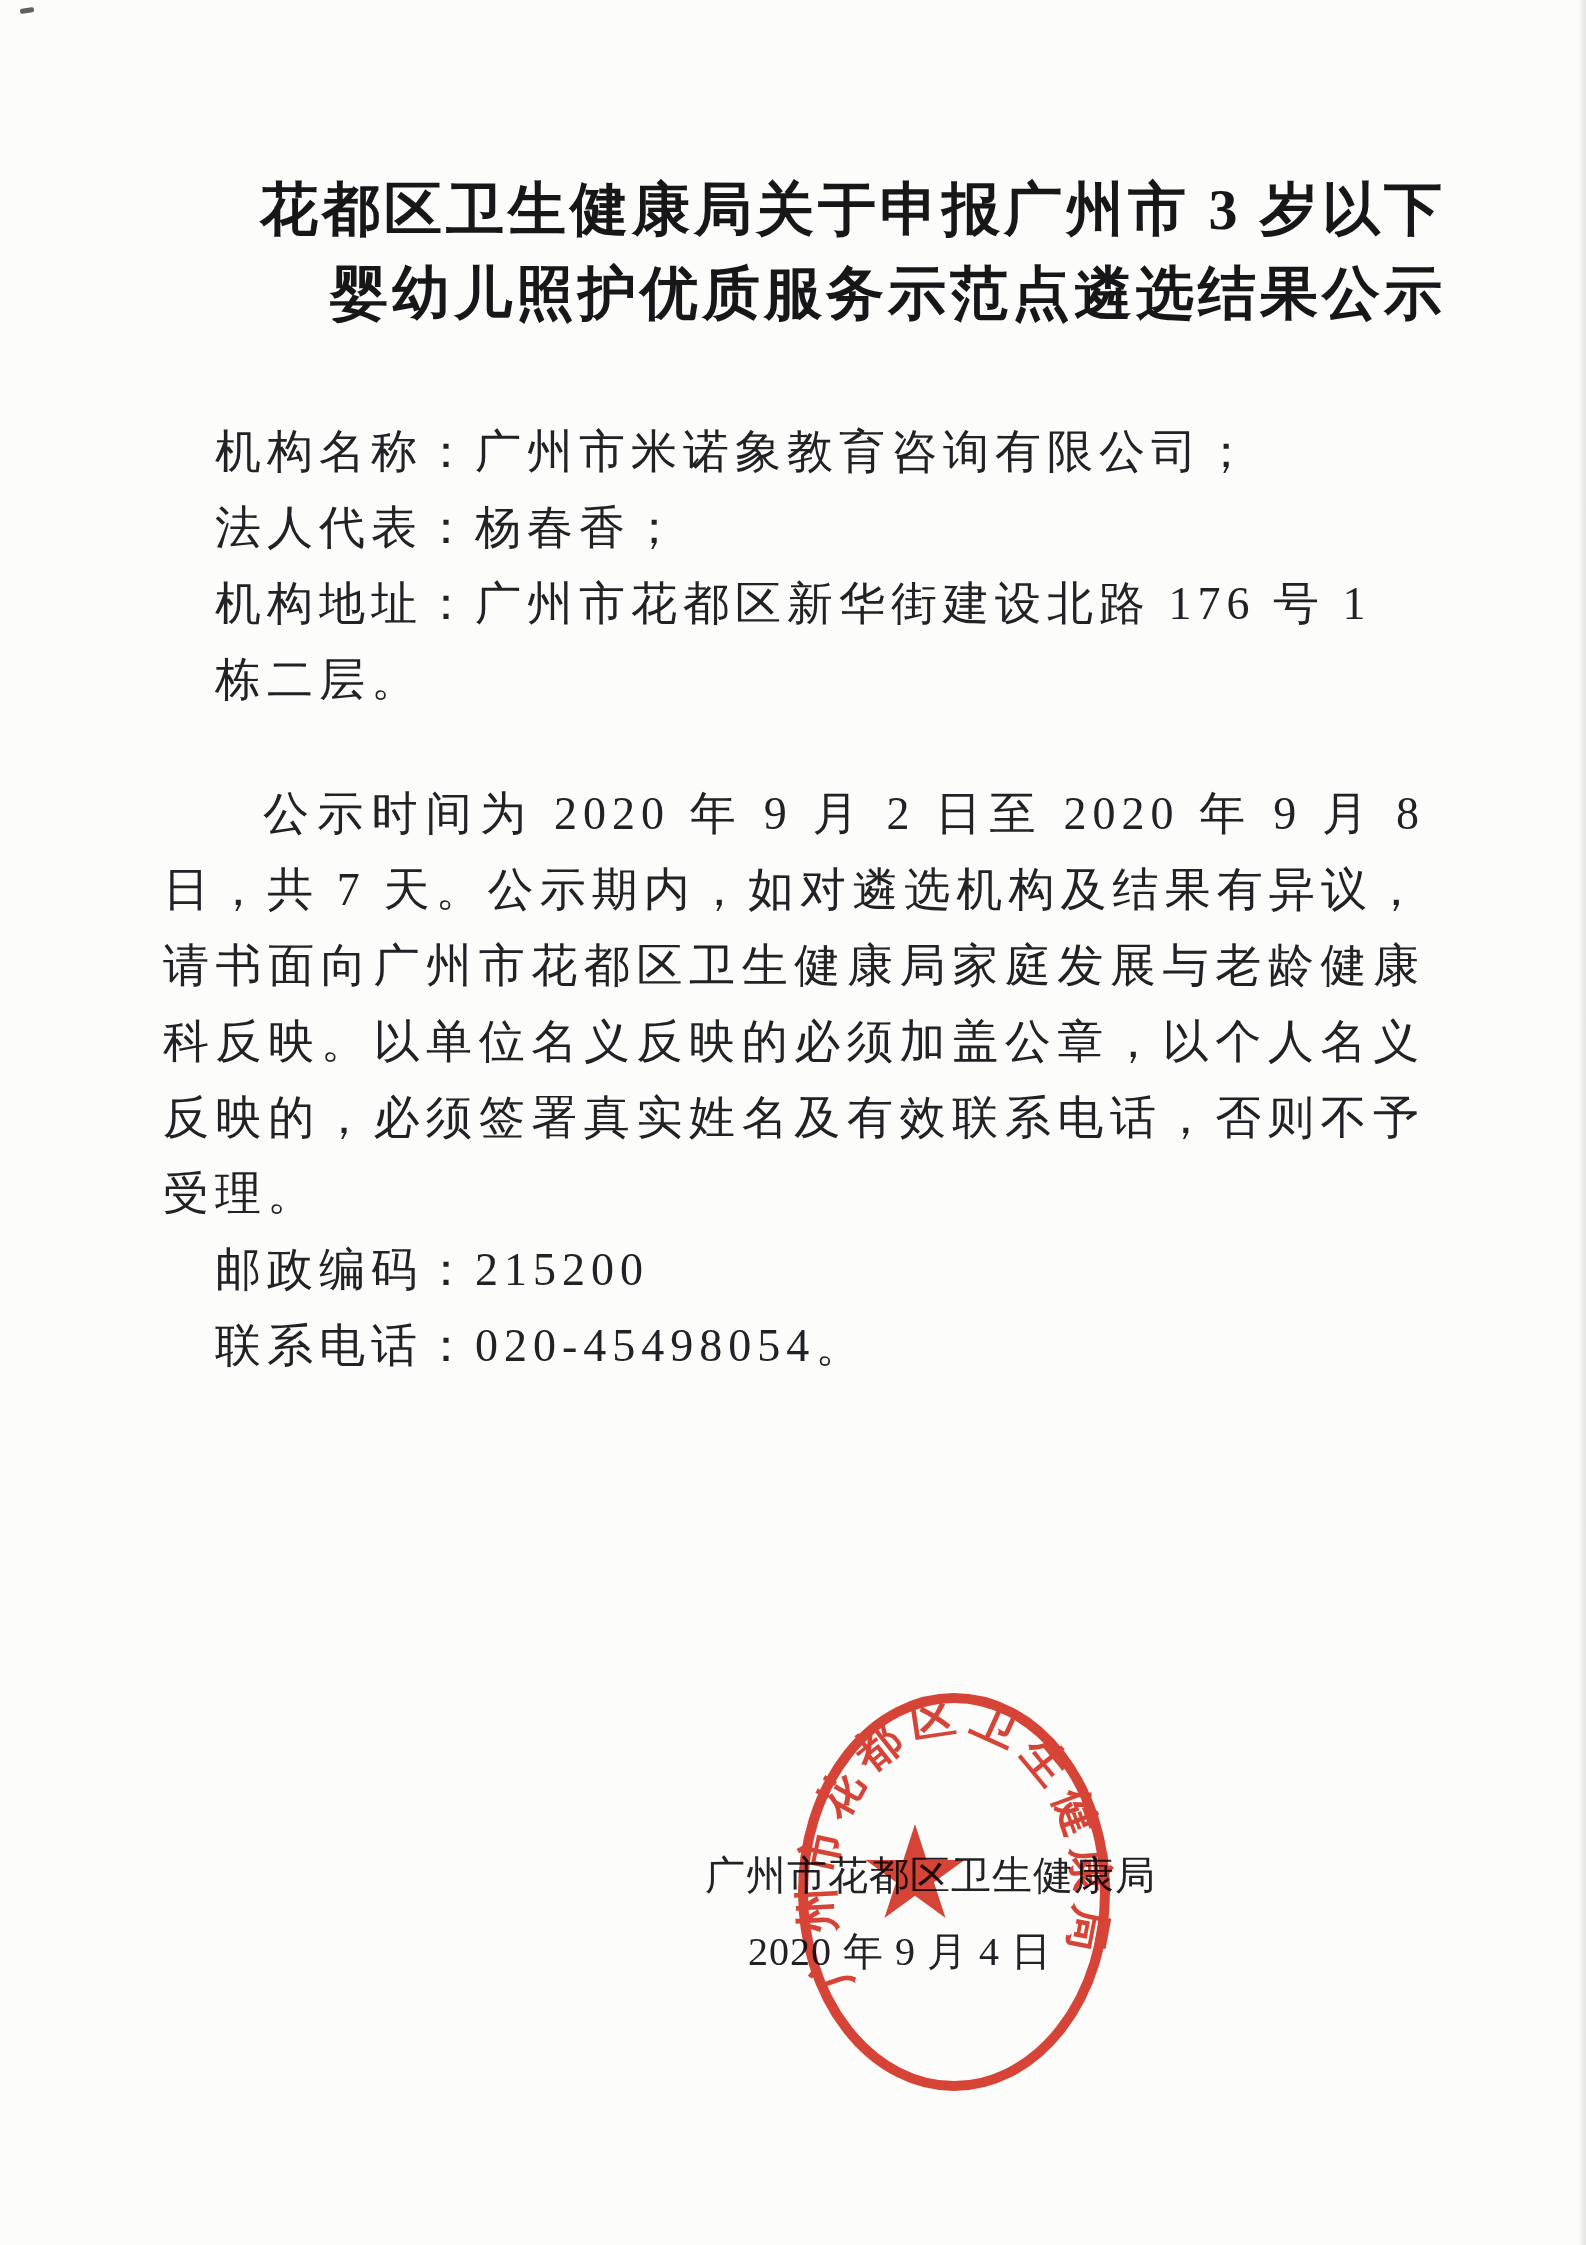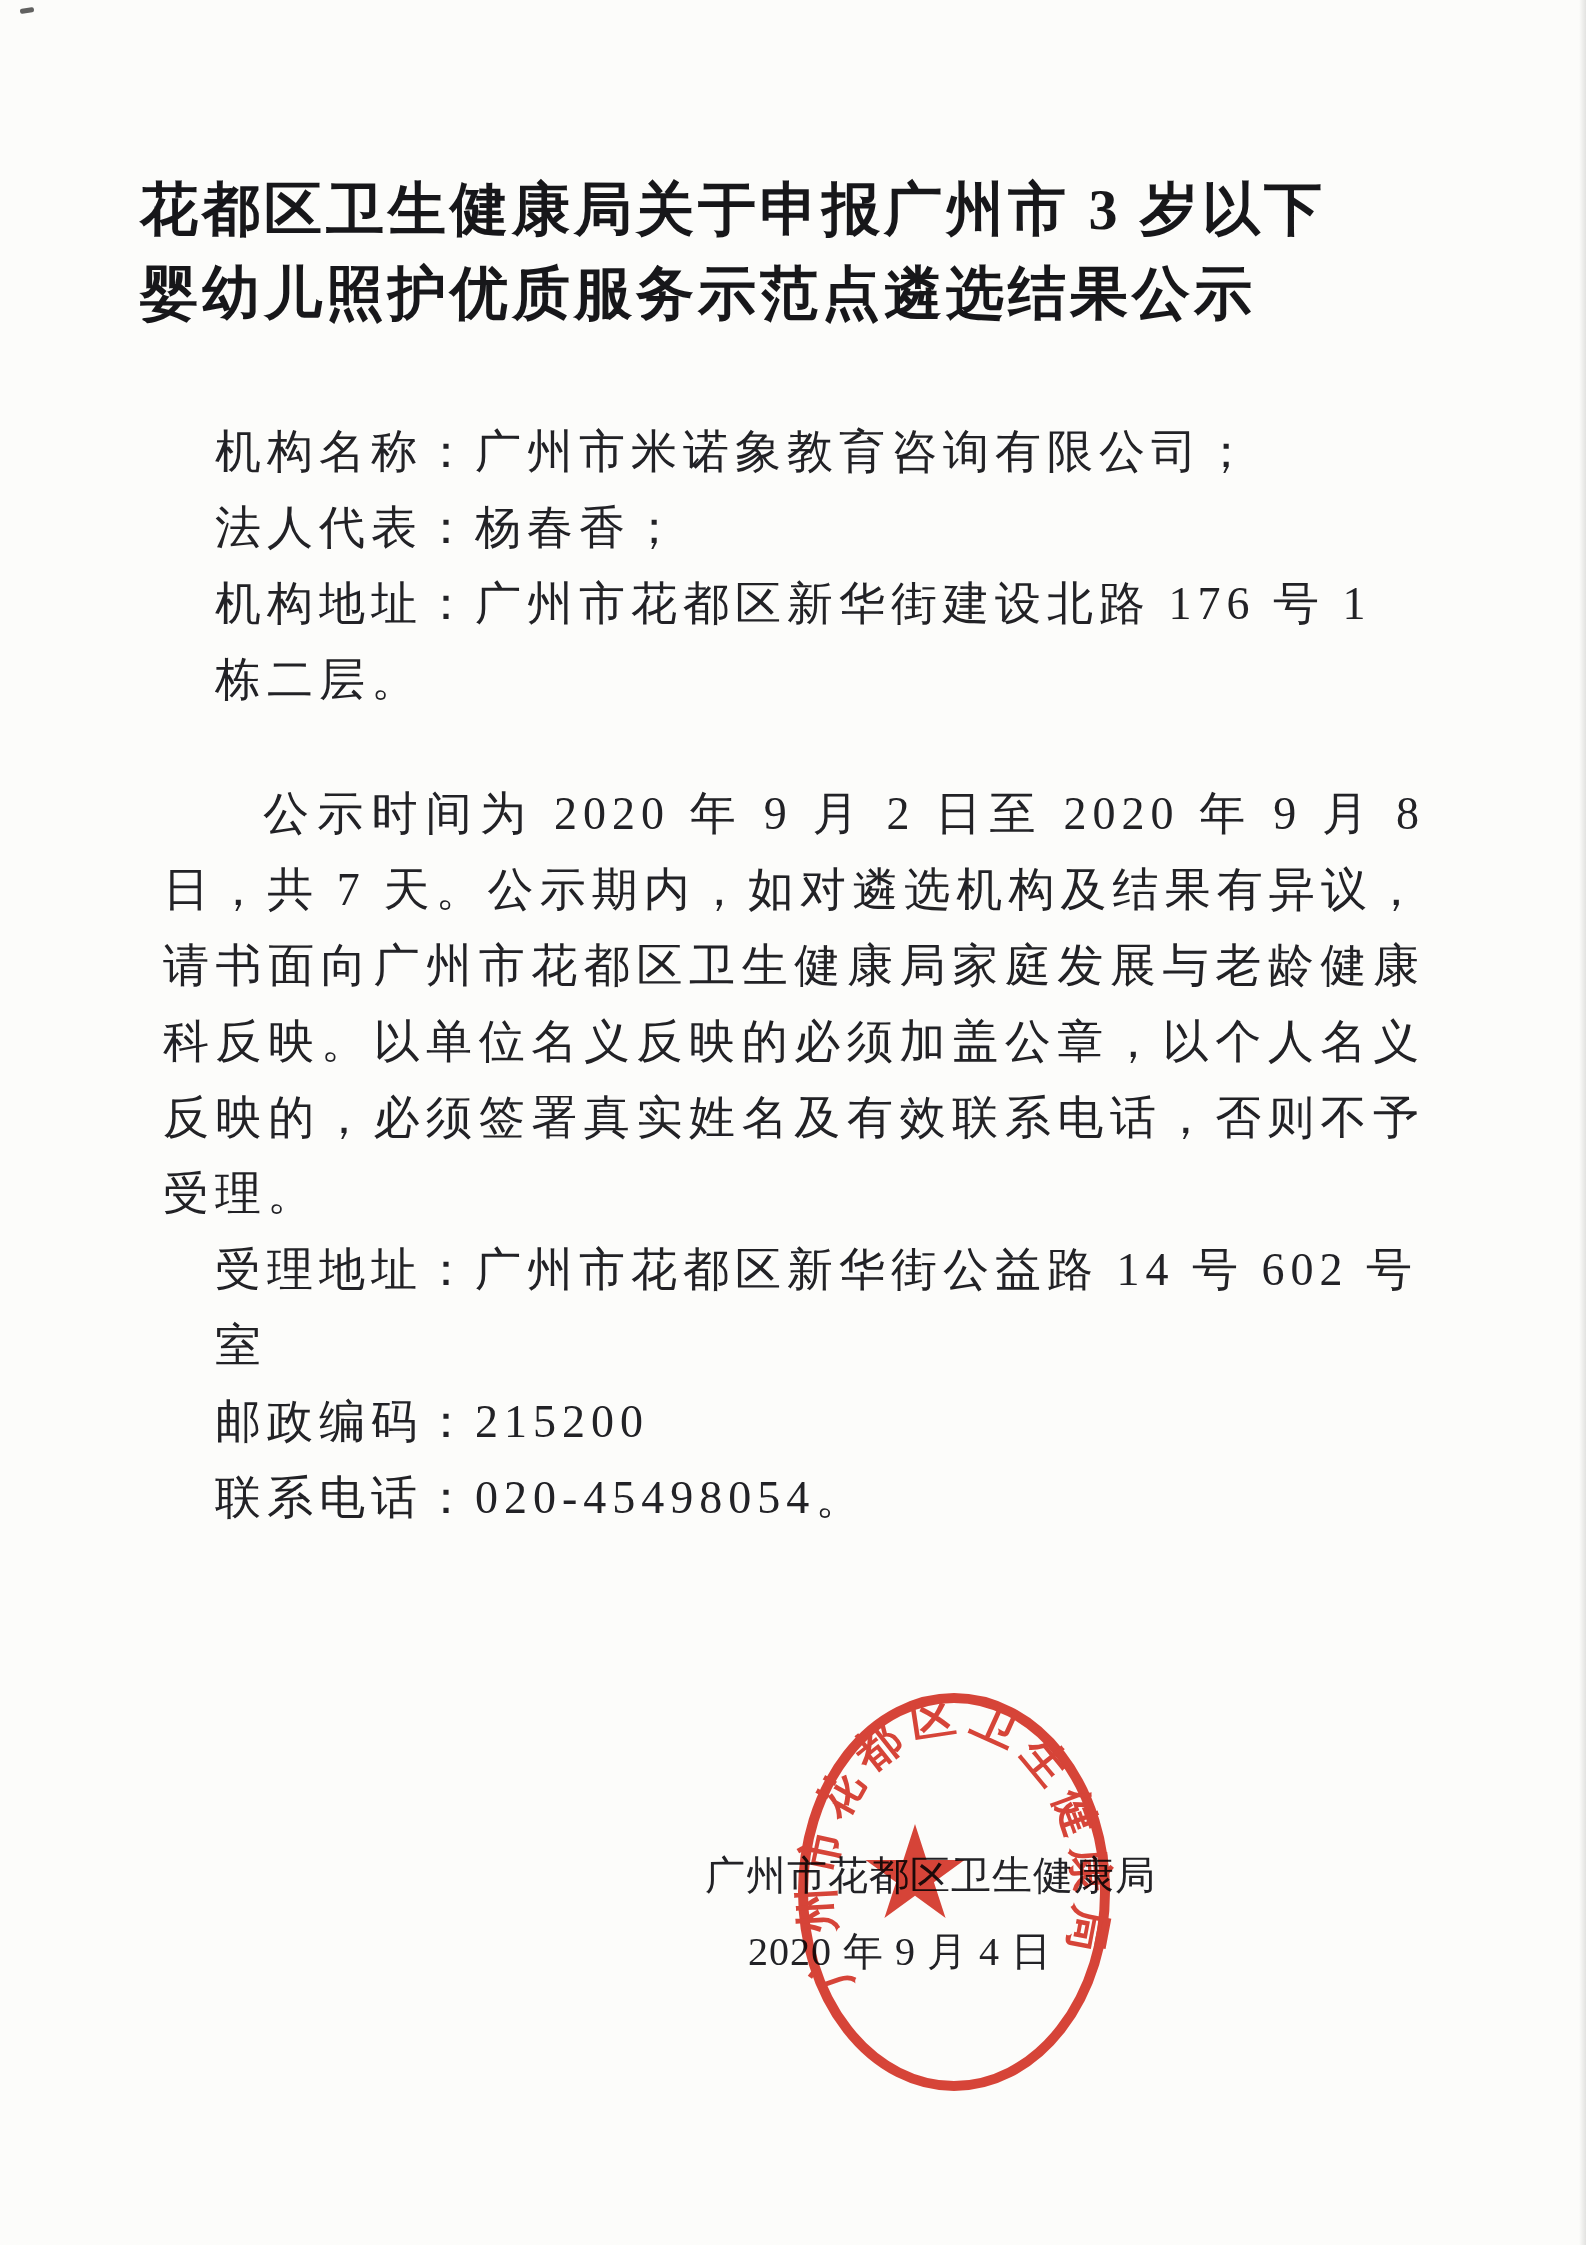--- a/index.html
+++ b/index.html
@@ -23,21 +23,21 @@
   }
   .speck {
     position: absolute; left: 20px; top: 8px; width: 14px; height: 5px;
     background: #3a3a3a; border-radius: 2px; transform: rotate(-8deg); opacity: .8;
   }
 
   .doc-title {
     position: absolute;
     top: 168px; left: 140px; right: 140px;
     margin: 0;
-    text-align: left;
+    text-align: right;
     font-size: 58px;
     font-weight: bold;
     line-height: 84px;
     letter-spacing: 4px;
     color: #17171a;
   }
   .doc-title .title-line { display: block; white-space: nowrap; }
 
   .doc-body {
     position: absolute;
@@ -96,21 +96,20 @@
 
     <div class="info-list">
       <p>机构名称：广州市米诺象教育咨询有限公司；</p>
       <p>法人代表：杨春香；</p>
       <p>机构地址：广州市花都区新华街建设北路 176 号 1 栋二层。</p>
     </div>
 
     <p class="para para-2">公示时间为 2020 年 9 月 2 日至 2020 年 9 月 8 日，共 7 天。公示期内，如对遴选机构及结果有异议，请书面向广州市花都区卫生健康局家庭发展与老龄健康科反映。以单位名义反映的必须加盖公章，以个人名义反映的，必须签署真实姓名及有效联系电话，否则不予受理。</p>
 
     <div class="contact-list">
-      <p>受理地址：广州市花都区新华街公益路 14 号 602 号室</p>
       <p>邮政编码：215200</p>
       <p>联系电话：020-45498054。</p>
     </div>
   </div>
 
   <div class="signature-block">
     <div class="sig-org">广州市花都区卫生健康局</div>
     <div class="sig-date">2020 年 9 月 4 日</div>
   </div>
 

